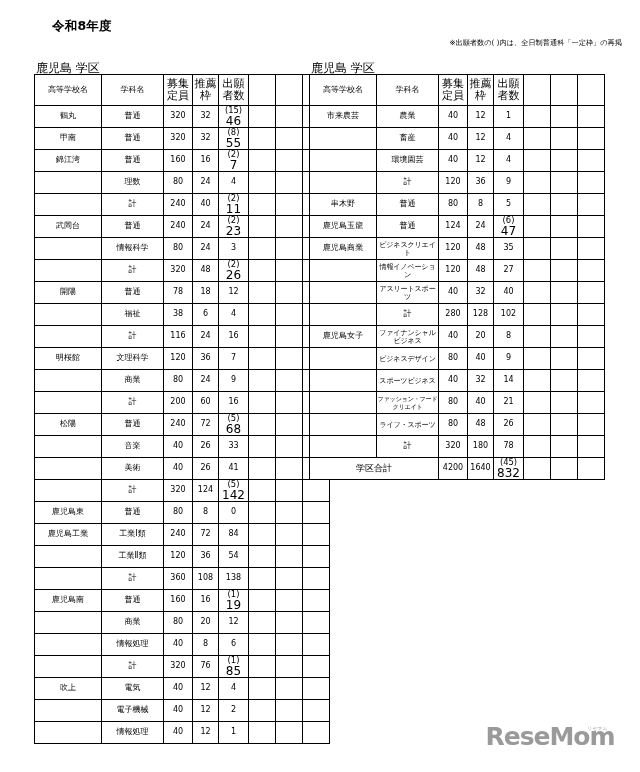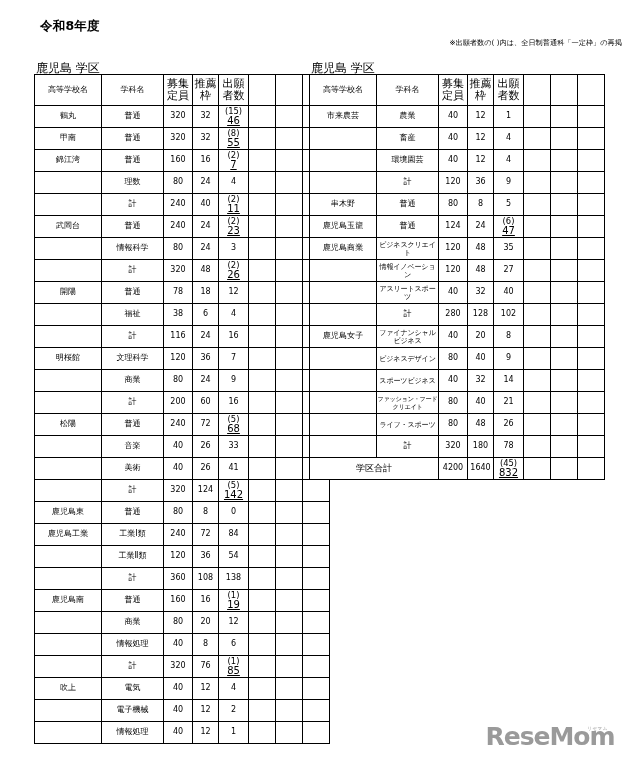--- a/index.html
+++ b/index.html
@@ -18,21 +18,21 @@
   .page {
     position: relative;
     width: 640px;
     height: 772px;
     box-sizing: border-box;
   }
 
   
   .header-row {
     position: absolute;
-    left: 4px;
+    left: 16px;
     top: 18px;
     width: 513px;
     height: 26px;
     padding-left: 35px;
   }
   .fiscal-year {
     position: absolute;
     left: 36px;
     top: 0;
     font-size: 12.5px;
@@ -137,22 +137,21 @@
     font-size: 8.4px;
   }
   td.num .paren {
     display: block;
     line-height: 1.0;
     font-size: 8.4px;
   }
   td.num .main {
     display: block;
     line-height: 1.0;
-    font-size: 10px;
-    text-decoration: underline;
+    font-size: 12px;
   }
   td.blank { }
 
   
   tr.group-start > td {
     border-top: 1.6px solid #000;
   }
   thead td {
     border-top: 1.6px solid #000;
     border-bottom: 1.6px solid #000;

